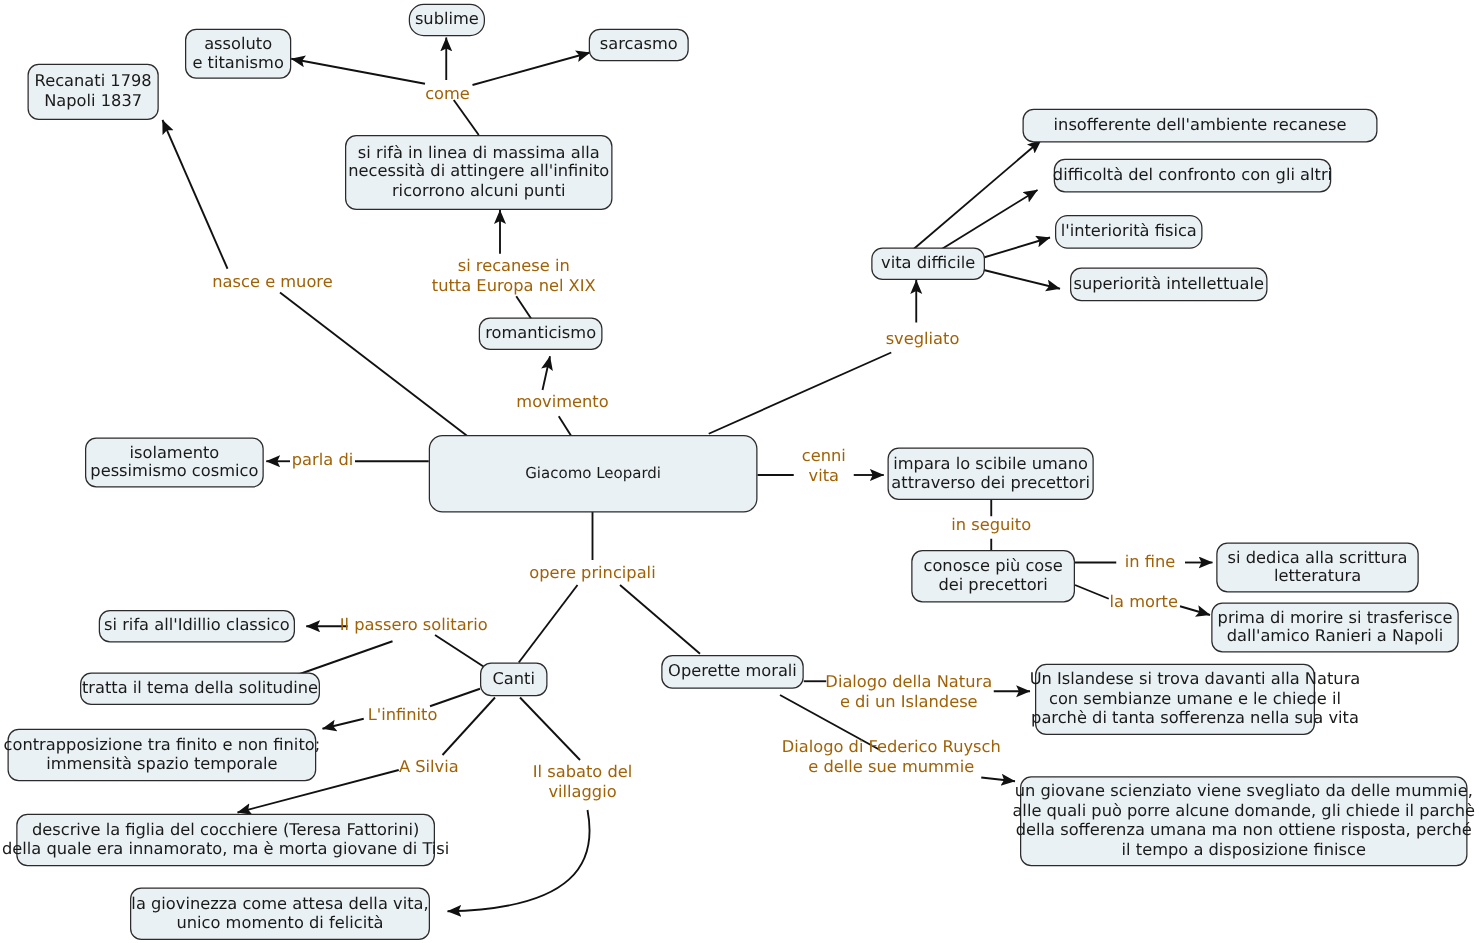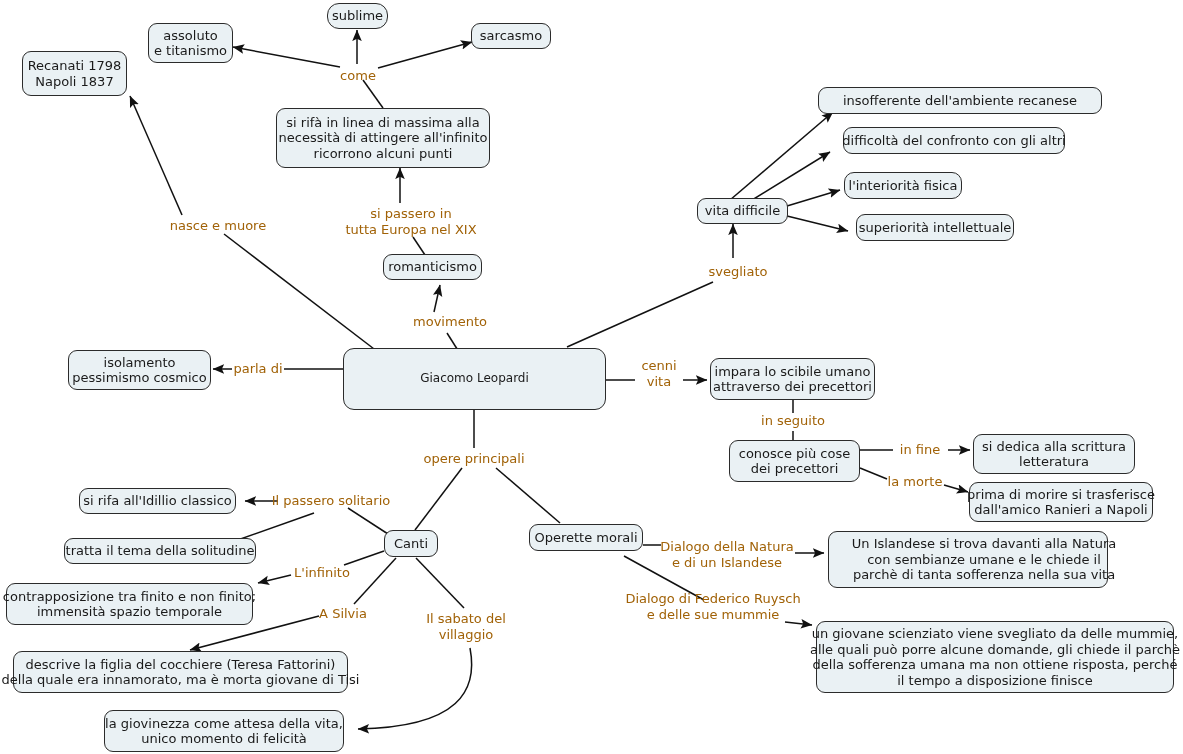--- a/index.html
+++ b/index.html
@@ -190,52 +190,52 @@
 
   <div class="node" style="left:710px; top:358px; width:165px; height:42px;">impara lo scibile umano
 attraverso dei precettori</div>
 
   <div class="node" style="left:729px; top:440px; width:131px; height:42px;">conosce più cose
 dei precettori</div>
 
   <div class="node" style="left:973px; top:434px; width:162px; height:40px;">si dedica alla scrittura
 letteratura</div>
 
-  <div class="node" style="left:969px; top:482px; width:184px; height:40px;">prima di morire si trasferisce
+  <div class="node" style="left:969px; top:482px; width:198px; height:40px;">prima di morire si trasferisce
 dall'amico Ranieri a Napoli</div>
 
   <div class="node" style="left:79px; top:488px; width:157px; height:26px;">si rifa all'Idillio classico</div>
 
   <div class="node" style="left:64px; top:538px; width:192px; height:26px;">tratta il tema della solitudine</div>
 
   <div class="node" style="left:6px; top:583px; width:247px; height:42px;">contrapposizione tra finito e non finito;
 immensità spazio temporale</div>
 
   <div class="node" style="left:384px; top:530px; width:54px; height:27px;">Canti</div>
 
   <div class="node" style="left:13px; top:651px; width:335px; height:42px;">descrive la figlia del cocchiere (Teresa Fattorini)
 della quale era innamorato, ma è morta giovane di Tisi</div>
 
   <div class="node" style="left:104px; top:710px; width:240px; height:42px;">la giovinezza come attesa della vita,
 unico momento di felicità</div>
 
   <div class="node" style="left:529px; top:524px; width:114px; height:27px;">Operette morali</div>
 
-  <div class="node" style="left:828px; top:531px; width:280px; height:57px;padding-left:40px;">Un Islandese si trova davanti alla Natura
+  <div class="node" style="left:828px; top:531px; width:224px; height:57px;padding-left:40px;">Un Islandese si trova davanti alla Natura
 con sembianze umane e le chiede il
 parchè di tanta sofferenza nella sua vita</div>
 
   <div class="node" style="left:816px; top:621px; width:358px; height:72px;">un giovane scienziato viene svegliato da delle mummie,
 alle quali può porre alcune domande, gli chiede il parchè
 della sofferenza umana ma non ottiene risposta, perché
 il tempo a disposizione finisce</div>
 
   <div class="elabel" style="left:358px; top:76px;">come</div>
 
-  <div class="elabel" style="left:411px; top:221px;">si passero in
+  <div class="elabel" style="left:411px; top:221px;">si recanese in
 tutta Europa nel XIX</div>
 
   <div class="elabel" style="left:218px; top:226px;">nasce e muore</div>
 
   <div class="elabel" style="left:450px; top:322px;">movimento</div>
 
   <div class="elabel" style="left:738px; top:272px;">svegliato</div>
 
   <div class="elabel" style="left:258px; top:369px;">parla di</div>
 

